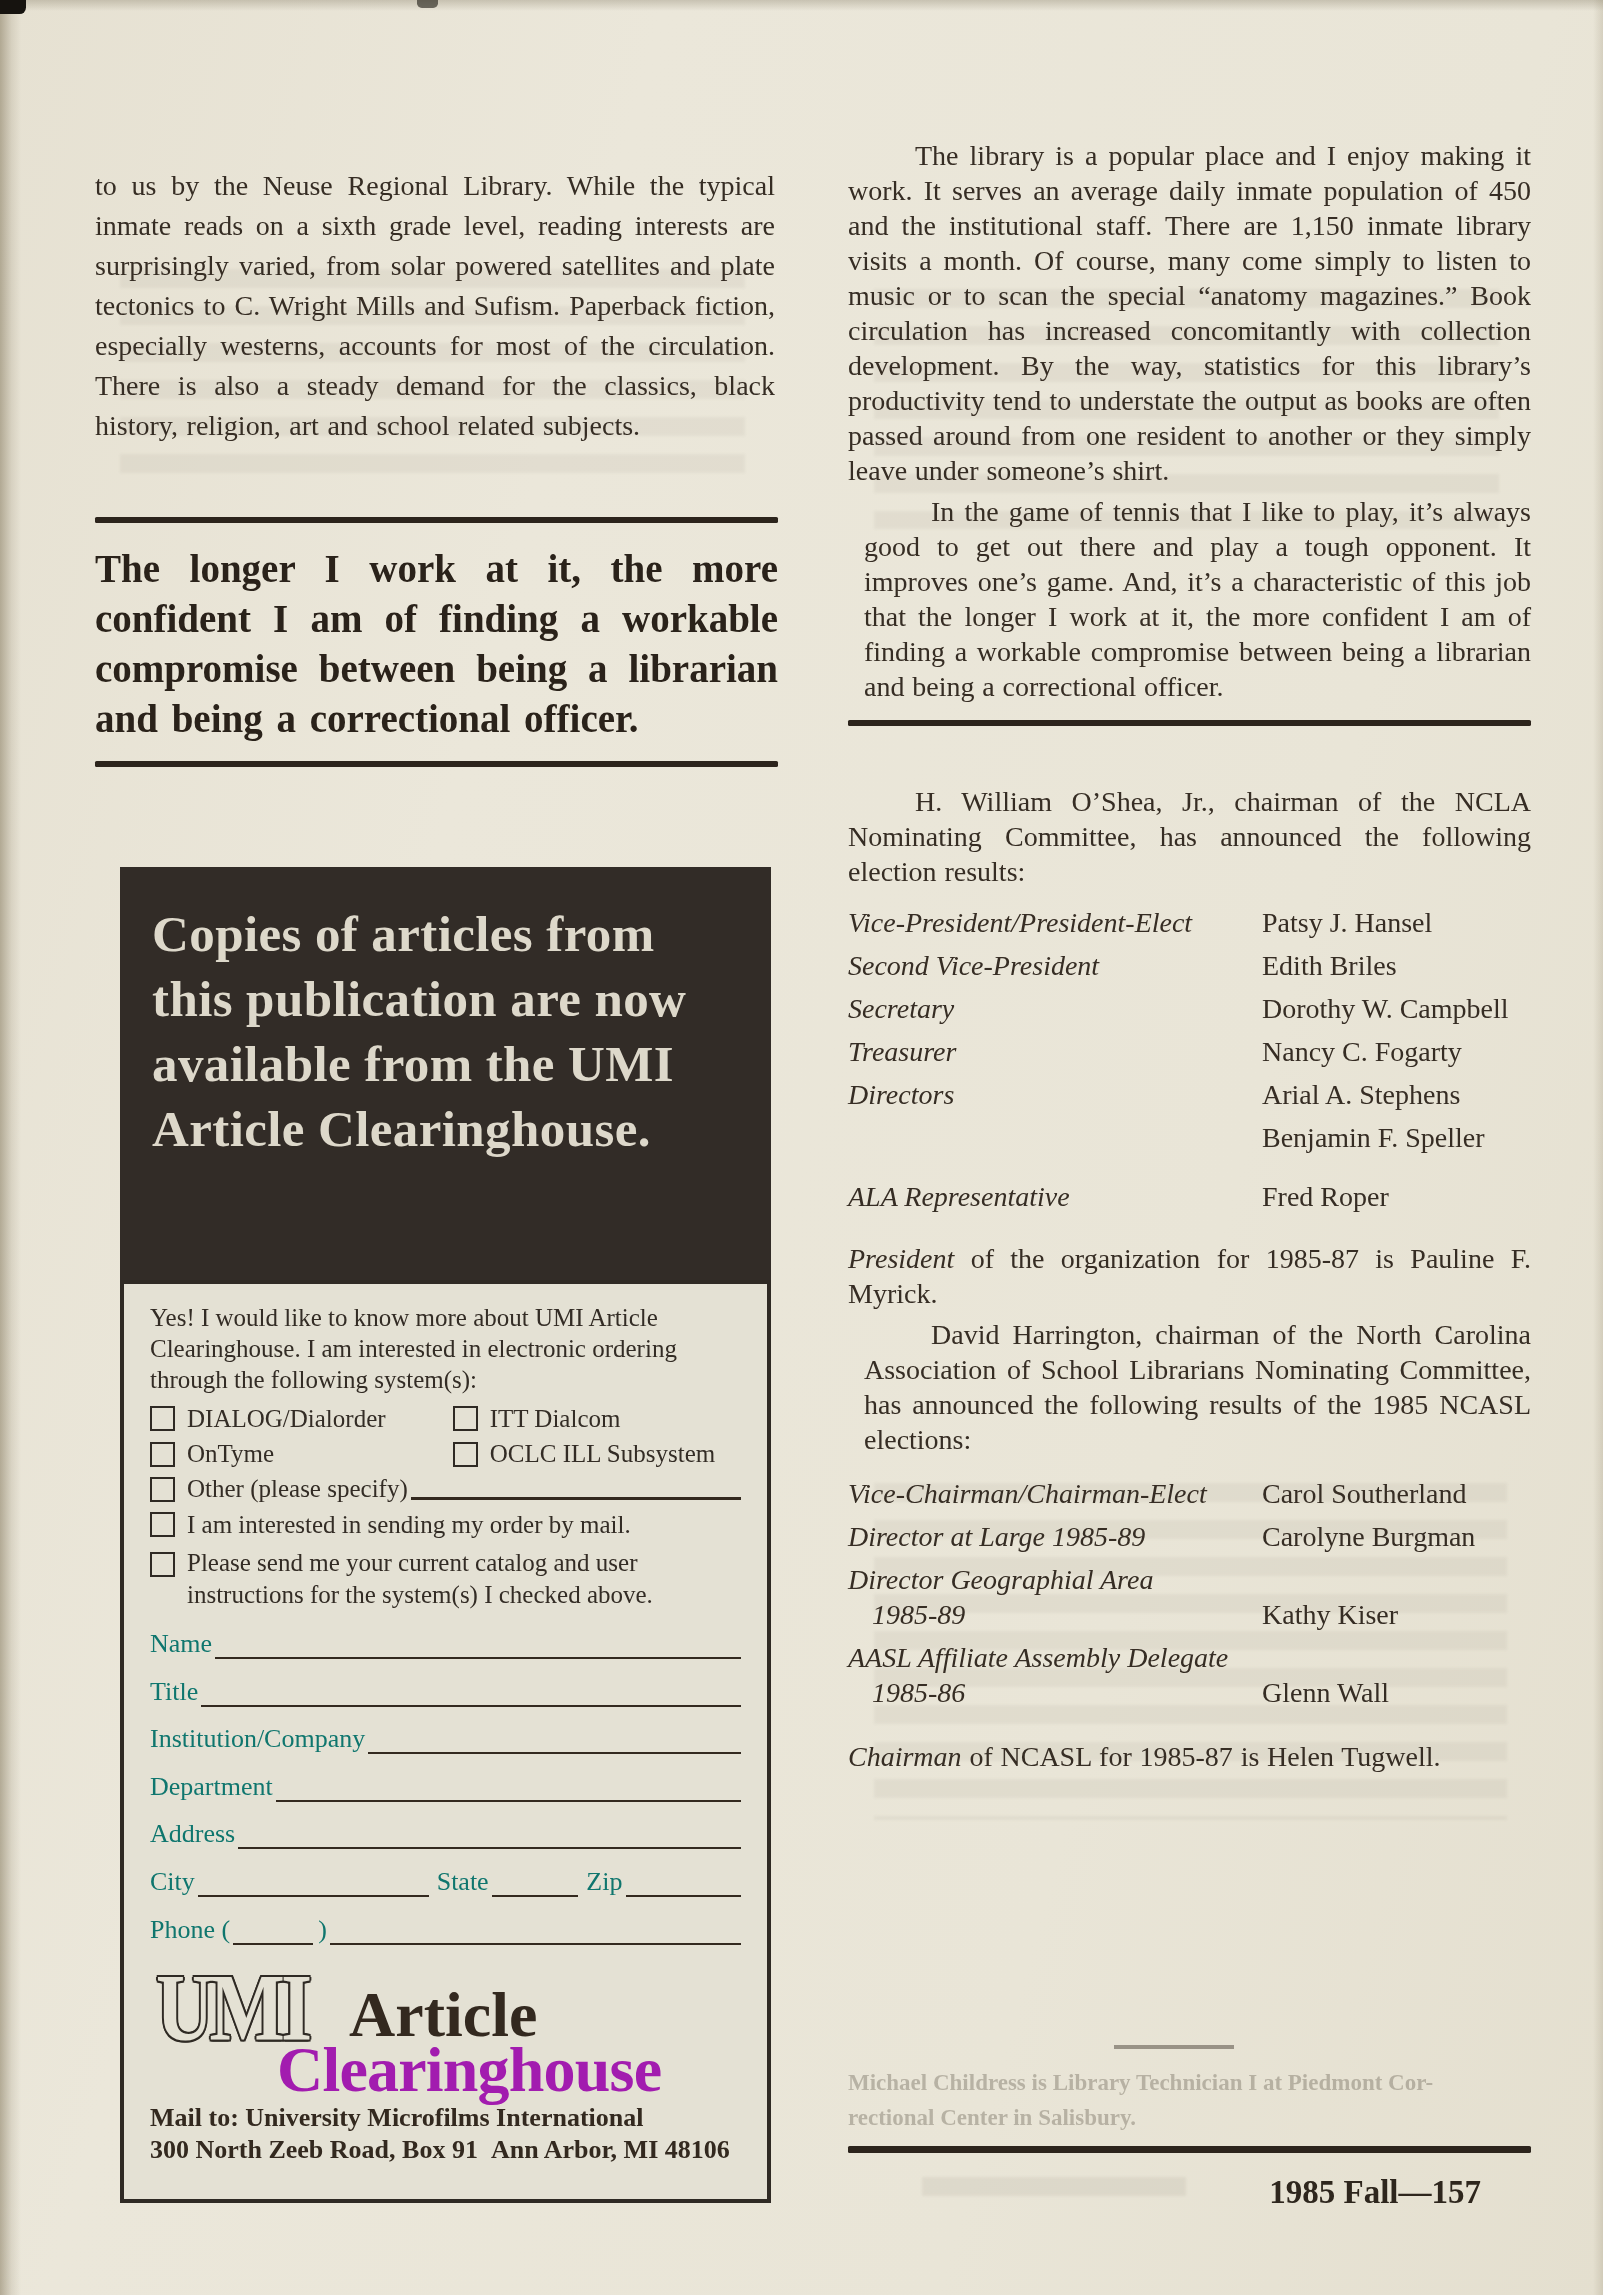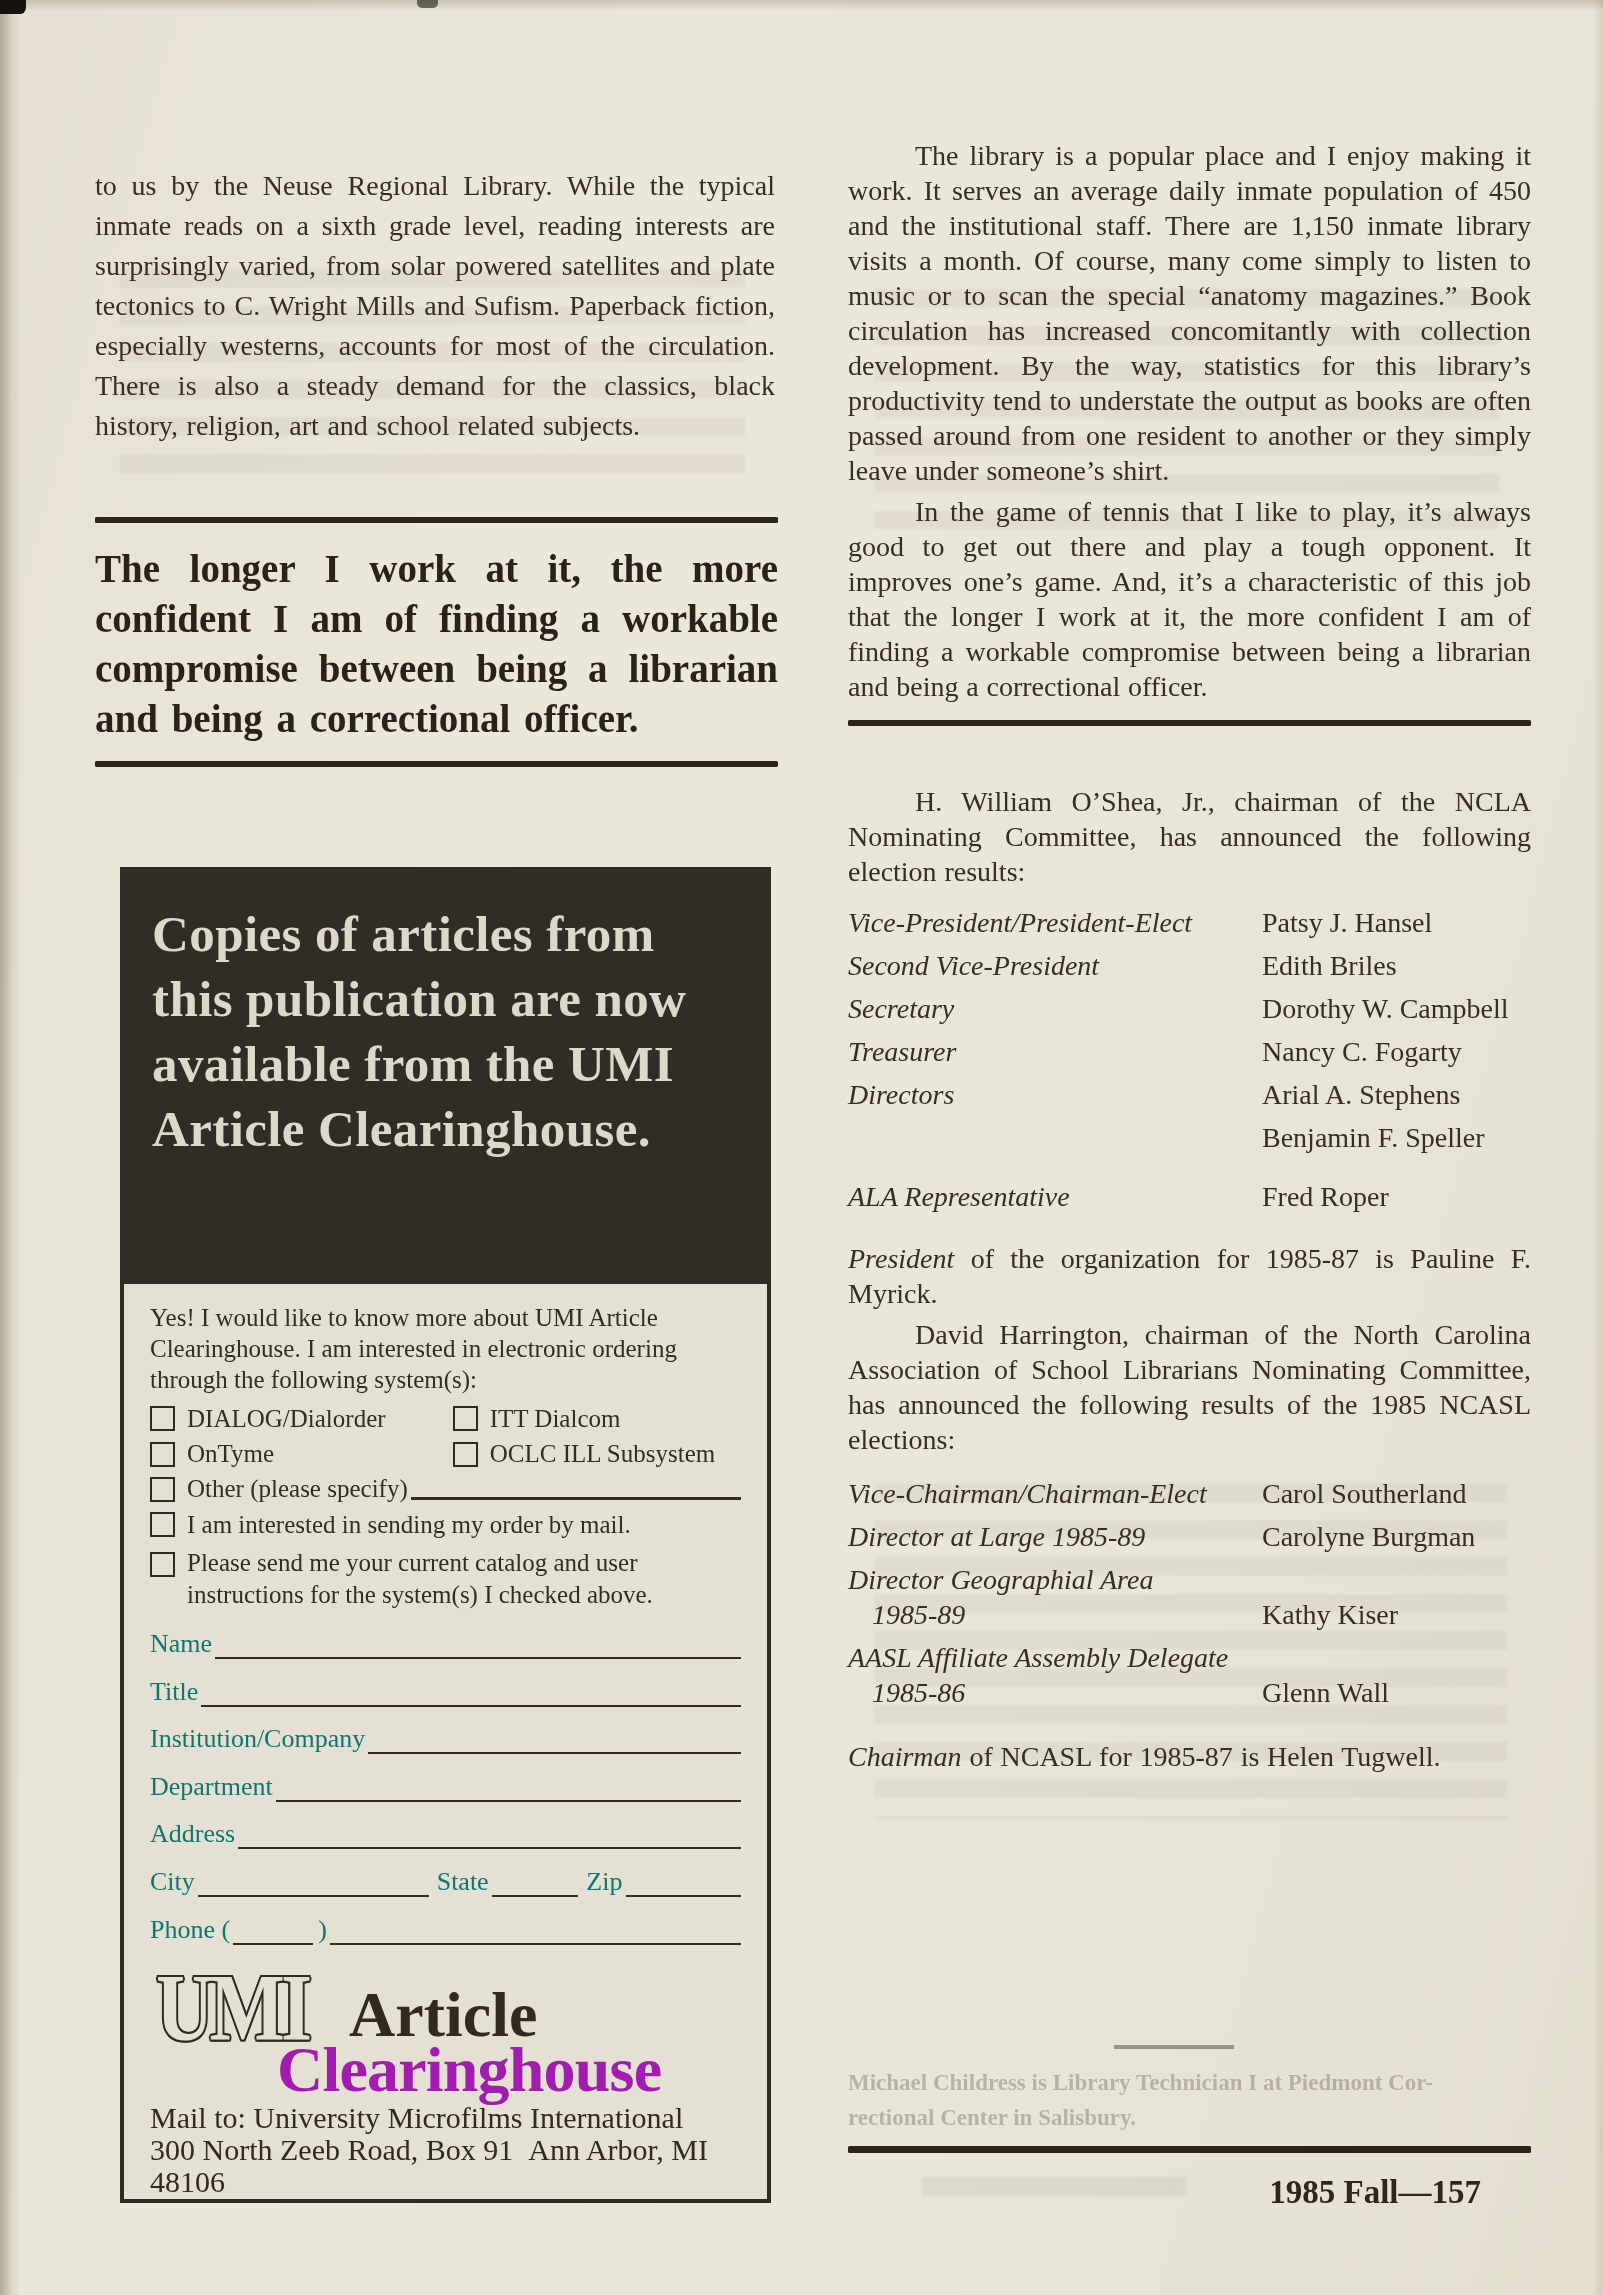--- a/index.html
+++ b/index.html
@@ -48,26 +48,26 @@
   .f-line.zip{flex:.6;}
   .f-line.phone-short{flex:none;width:80px;}
   .f-lbl{margin-right:3.2px;white-space:nowrap;}
   .f-lbl.mid{margin-left:8px;}
   .logo{position:relative;height:151px;margin-top:6.4px;}
   .logo-umi{position:absolute;left:6.4px;top:1.6px;font-size:95px;font-weight:700;letter-spacing:-4.8px;
     color:#e4e1d4;transform:scaleX(.84);transform-origin:left;
     text-shadow:2.4px 0 #2f2a24,-2.4px 0 #2f2a24,0 2.4px #2f2a24,0 -2.4px #2f2a24,1.6px 1.6px #2f2a24,-1.6px -1.6px #2f2a24,1.6px -1.6px #2f2a24,-1.6px 1.6px #2f2a24;}
   .logo-article{position:absolute;left:199px;top:27px;font-size:64px;font-weight:700;color:#33291f;}
   .logo-clearing{position:absolute;left:127px;top:82px;font-size:64px;font-weight:700;letter-spacing:-0.8px;color:#a21caf;}
-  .mailto{font-size:30px;font-weight:400;line-height:32px;color:#33291f;}
+  .mailto{font-size:26px;font-weight:700;line-height:32px;color:#33291f;}
   
   .rightcol{position:absolute;left:848px;top:138px;width:683px;font-size:28px;line-height:35px;}
   .rp{text-align:justify;word-spacing:0.8px;margin:0;}
   .indent{text-indent:67px;}
-  .rp+.rp{margin-top:6.4px;}
+  .rp+.rp{margin-top:6.4px;margin-left:16px;}
   .hr-right{height:5.6px;background:#2c241c;border-radius:1.6px;margin-top:16px;}
   .oshea{margin-top:58px;}
   .res-list{margin-top:16px;}
   .res-row{display:flex;align-items:flex-end;margin-top:8px;}
   .res-row.top{align-items:flex-start;}
   .res-row.gap{margin-top:24px;}
   .res-office{flex:1;font-style:italic;}
   .res-office div{line-height:35px;}
   .res-year{padding-left:24px;}
   .res-names{width:269px;flex:none;}

